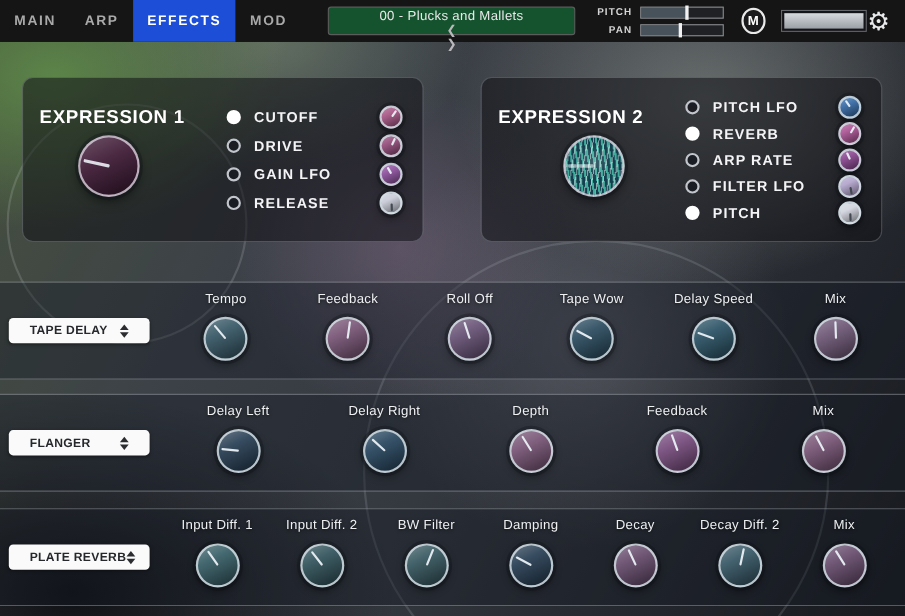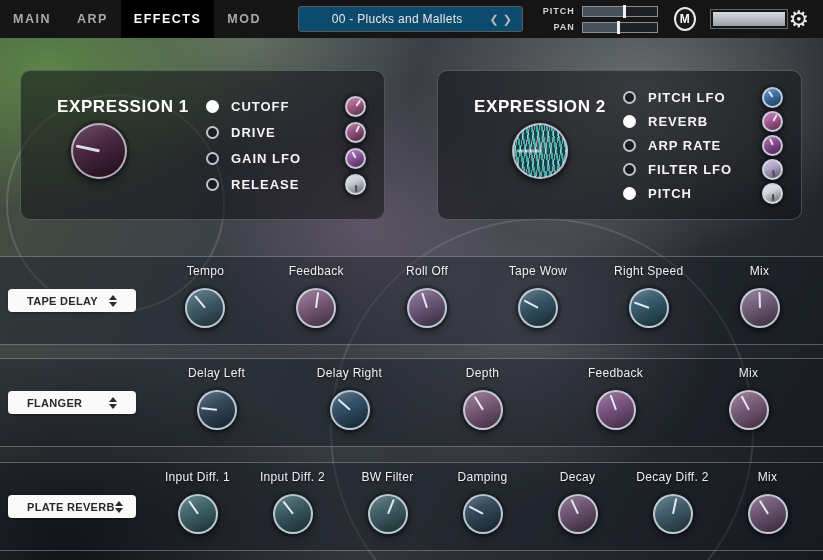--- a/index.html
+++ b/index.html
@@ -12,25 +12,25 @@
   
   .topbar {
     position:relative; z-index:5; height:38px; background:#151515;
     display:flex; align-items:center;
   }
   .tabs { display:flex; height:38px; }
   .tab {
     padding:0 13px; line-height:38px; font-size:12.5px; font-weight:600;
     letter-spacing:1.5px; color:#a9a9a9; cursor:default;
   }
-  .tab.on { background:#000000; color:#ffffff; }
+  .tab.on { background:#1d4ed8; color:#ffffff; }
   .preset {
-    margin-left:24px; width:250px; height:26px; background:#0c4a6e;
+    margin-left:24px; width:250px; height:26px; background:#14532d;
     border:1px solid #5c5c5c; border-radius:3px;
-    display:flex; align-items:center; padding:0 8px;
+    display:flex; align-items:center; padding:0 8px;flex-direction:column;
   }
   .preset-label { flex:1; text-align:center; font-size:12px; color:#e9e9ea; letter-spacing:0.3px; }
   .chev { font-size:11px; color:#b9b9bc; padding:0 2px; }
   .pitchpan {
     margin-left:20px; display:grid; grid-template-columns:auto 76px;
     grid-auto-rows:12px; column-gap:7px; row-gap:4px; align-items:center;
   }
   .pp-label { font-size:9px; font-weight:700; color:#d4d4d6; letter-spacing:1px; text-align:right; }
   .hslider { position:relative; width:76px; height:11px; background:#1f2124; border:1px solid #8a8d90; }
   .hslider .fill { position:absolute; left:0; top:0; bottom:0; width:var(--pos,50%); background:rgba(112,132,146,0.5); }
@@ -65,21 +65,21 @@
     border:2px solid rgba(230,230,236,0.16); left:6px; top:56px;
   }
 
   
   .expr {
     position:absolute; top:32px; width:365px; height:150px; z-index:2;
     background:rgba(16,17,22,0.55); border:1px solid rgba(210,215,225,0.26);
     border-radius:10px;
   }
   .expr-title {
-    position:absolute; left:36px; top:26px; margin:0;
+    position:absolute; left:15px; top:26px; margin:0;
     font-size:17px; font-weight:700; letter-spacing:0.6px; color:#ffffff;
   }
   .targets {
     position:absolute; left:185px; right:18px; top:0; bottom:0;
     margin:0; padding:0; list-style:none;
     display:flex; flex-direction:column; justify-content:center;
   }
   .target { display:flex; align-items:center; height:26px; }
   .targets.tight .target { height:24px; }
   .dot {
@@ -307,21 +307,21 @@
               <i class="pointer"></i>
             </div>
         </div>
         <div class="knob-unit">
           <div class="k-label">Tape Wow</div>
           <div class="knob fx" style="--angle: -62deg; --color: #2f4f62;">
               <i class="pointer"></i>
             </div>
         </div>
         <div class="knob-unit">
-          <div class="k-label">Right Speed</div>
+          <div class="k-label">Delay Speed</div>
           <div class="knob fx" style="--angle: -70deg; --color: #2f5668;">
               <i class="pointer"></i>
             </div>
         </div>
         <div class="knob-unit">
           <div class="k-label">Mix</div>
           <div class="knob fx" style="--angle: -2deg; --color: #705a78;">
               <i class="pointer"></i>
             </div>
         </div>

